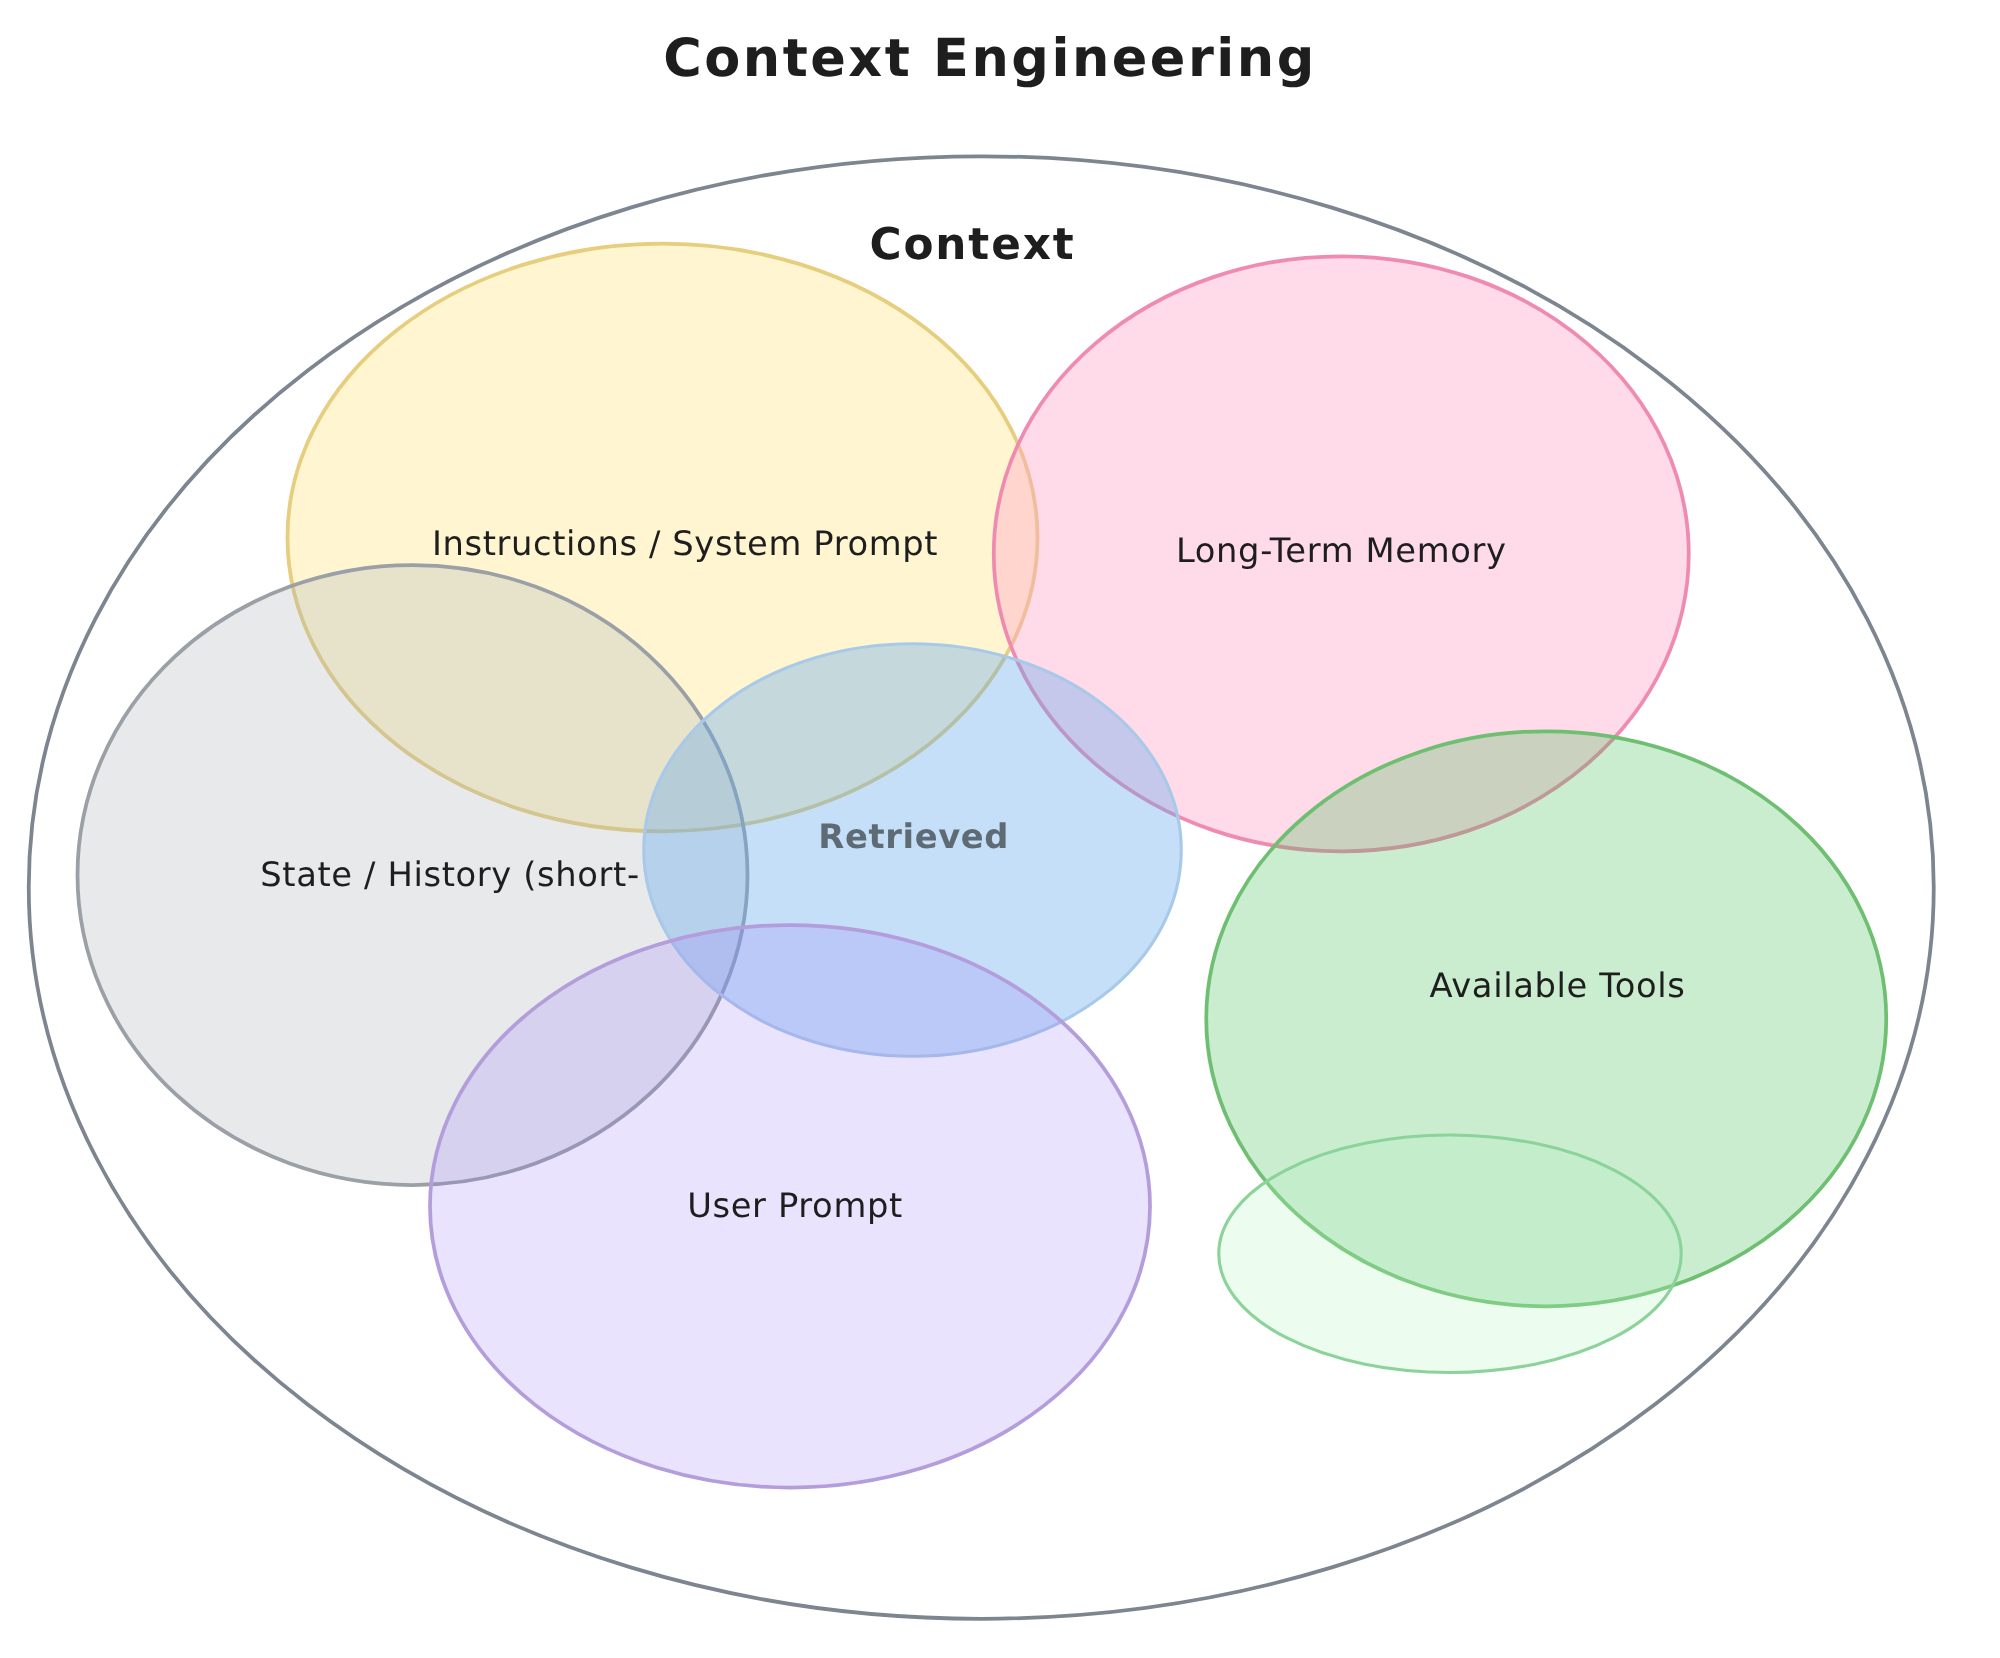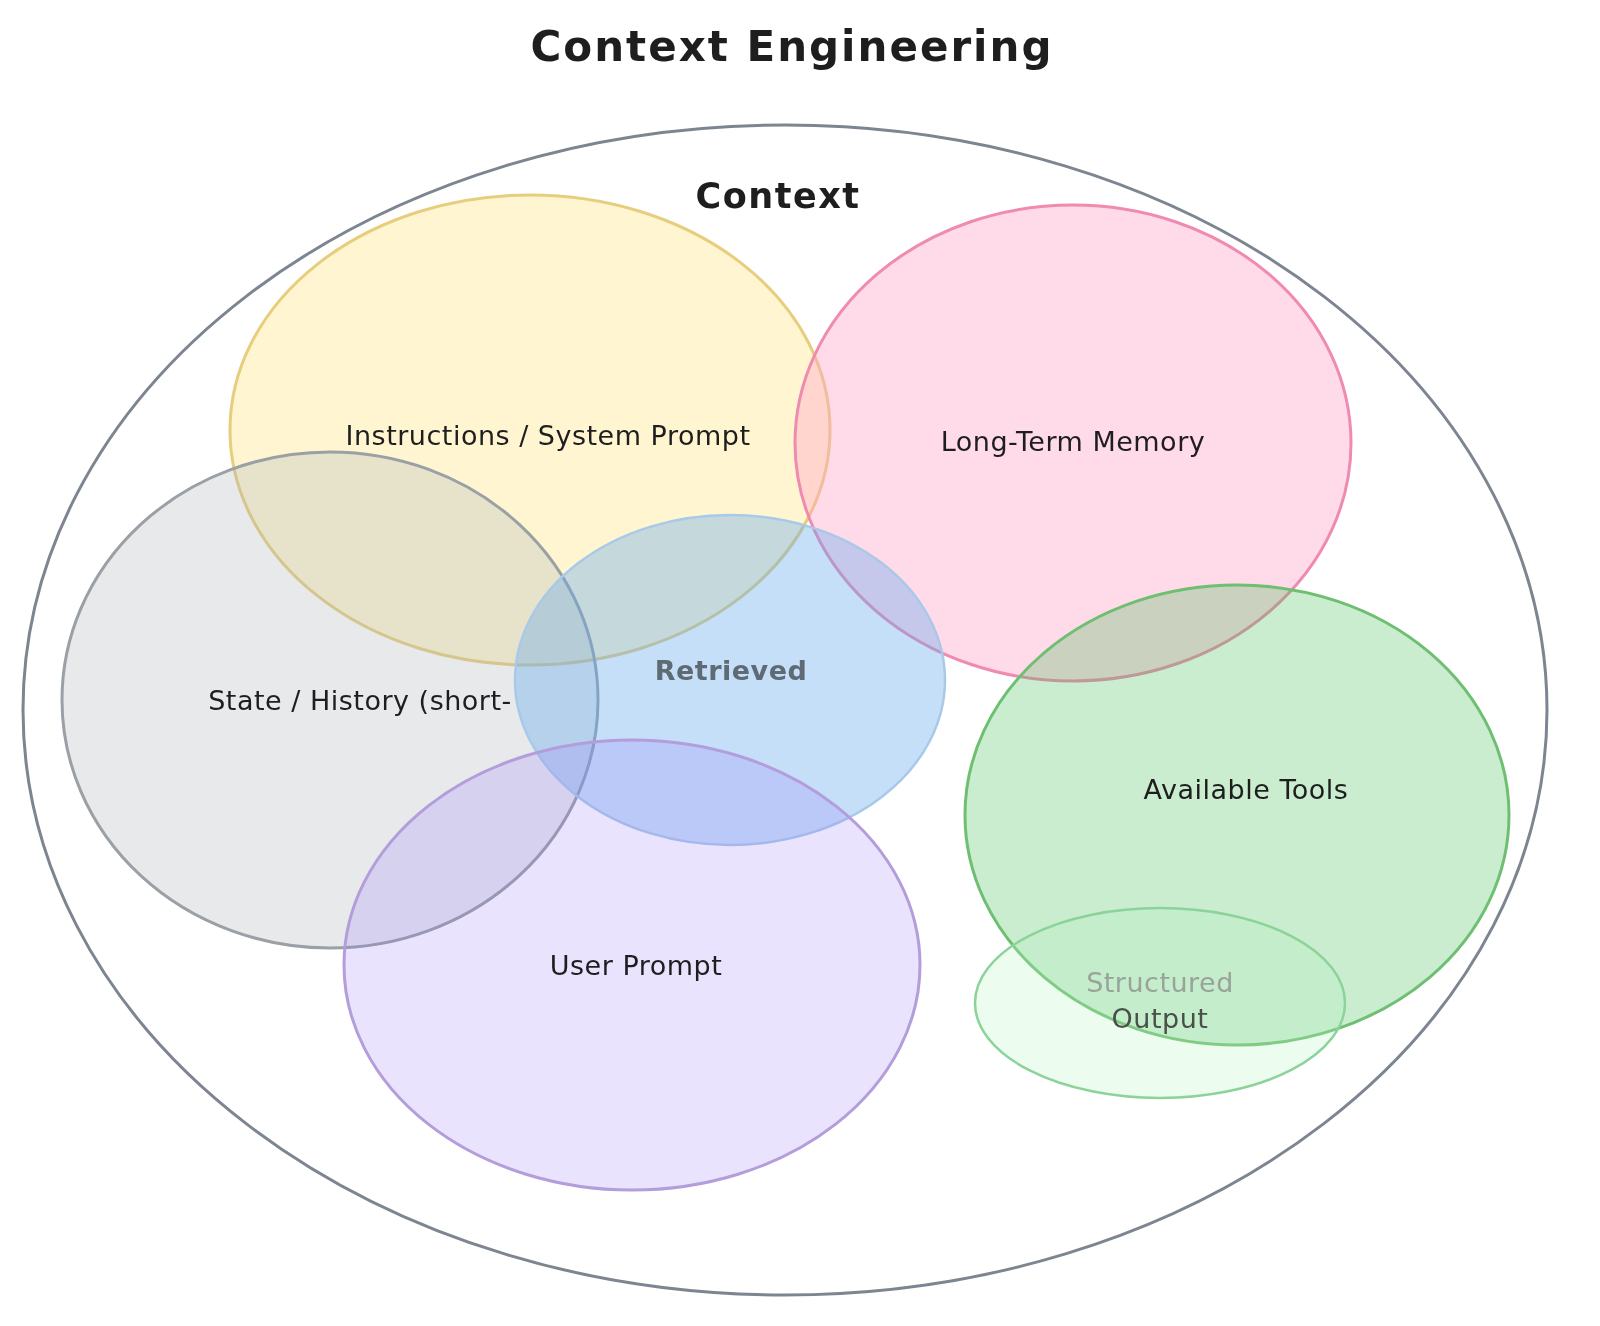--- a/index.html
+++ b/index.html
@@ -82,18 +82,14 @@
   </div>
 
   <div class="lbl" style="left:731px; top:671px;">
     <span class="rag-line1">Retrieved</span>
   </div>
 
   <div class="lbl" style="left:1246px; top:790px;">Available Tools</div>
 
   <div class="lbl" style="left:636px; top:966px;">User Prompt</div>
 
-  <div class="lbl" style="left:1160px; top:1001px;">
-    <span class="so-line1">Structured</span>
-    <span class="so-line2">Output</span>
-  </div>
 
 </div>
 
 </body></html>

